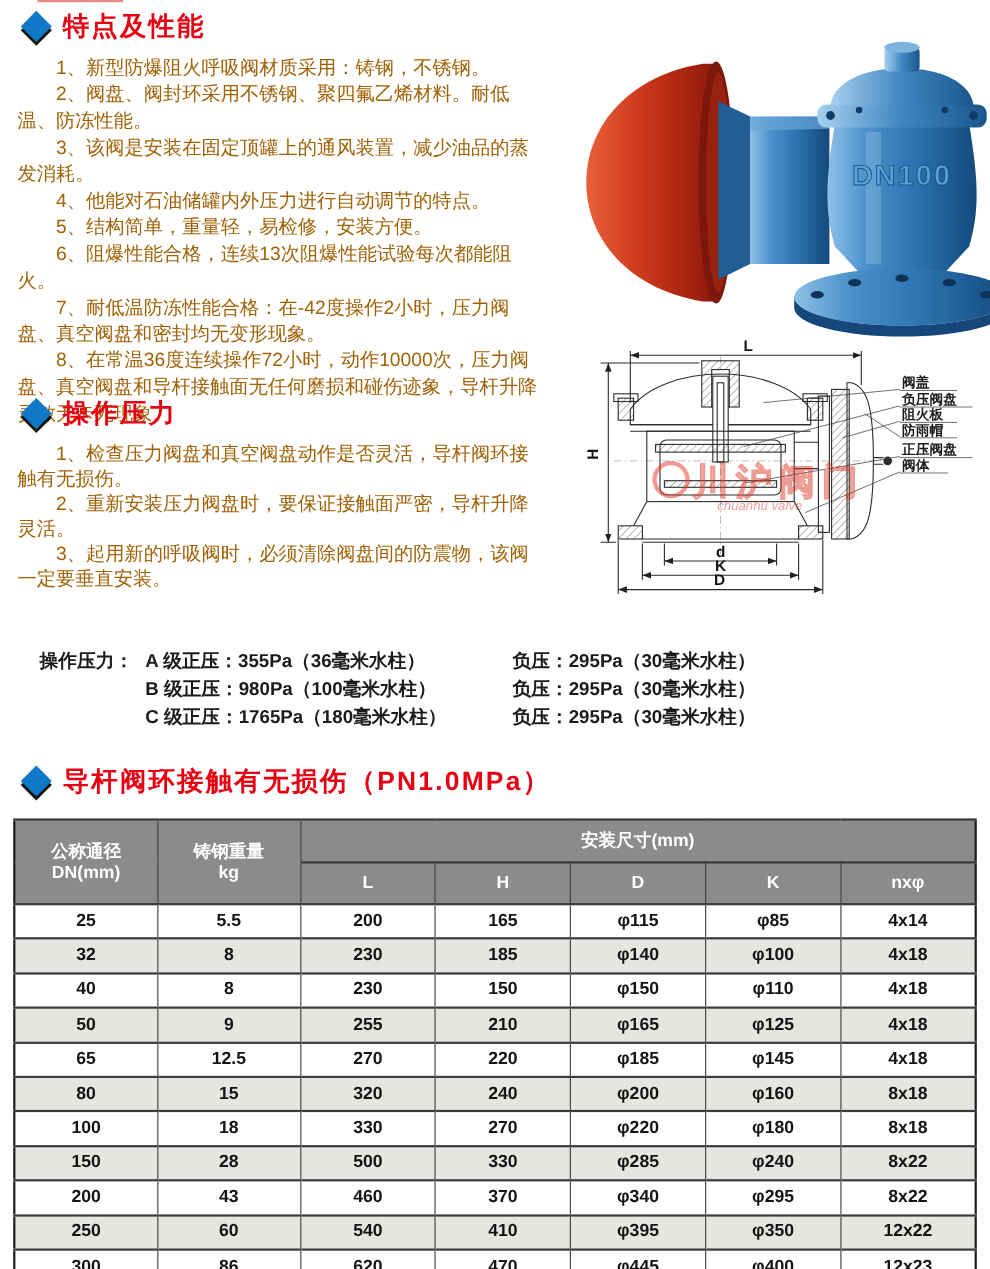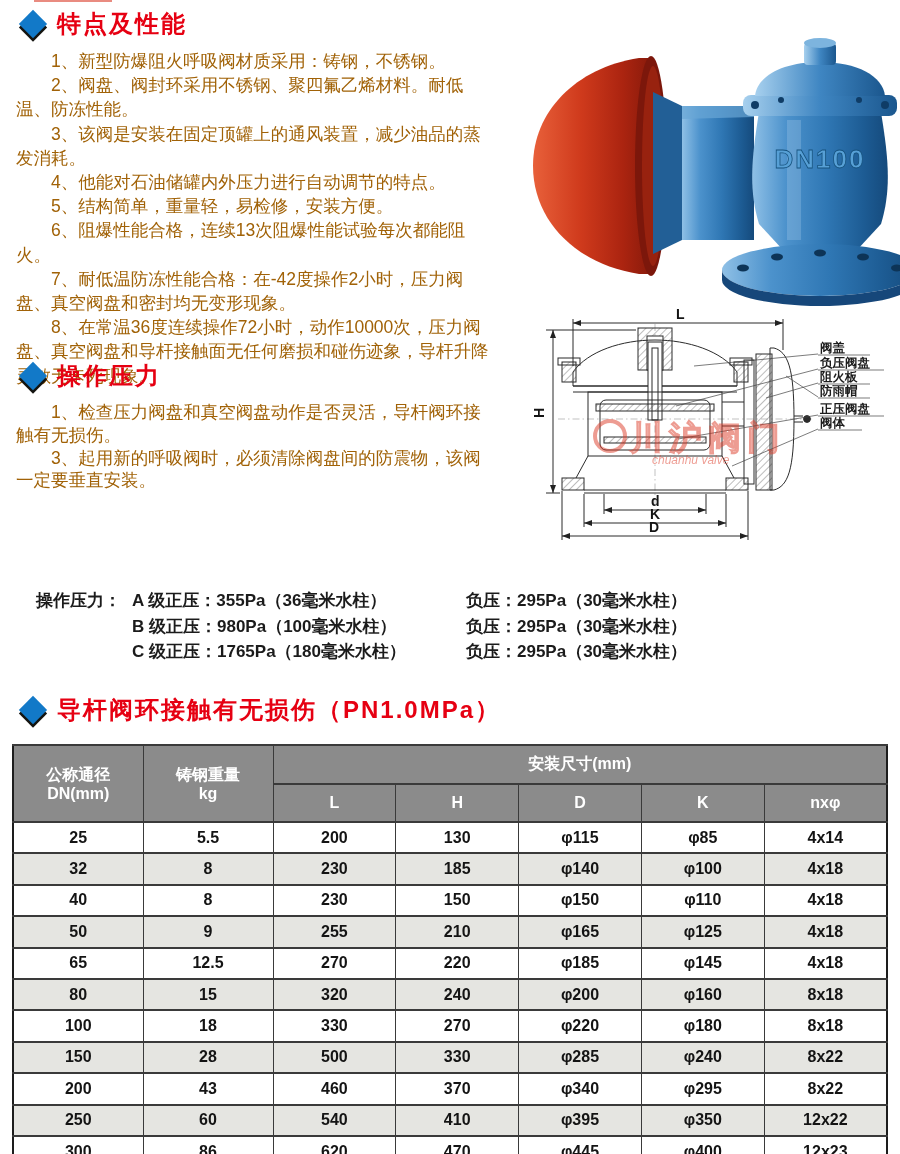--- a/index.html
+++ b/index.html
@@ -73,21 +73,21 @@
   </section>
 
   <section class="sec maint">
     <div class="sec-header">
       <span class="diamond"></span>
       <h2 class="sec-title">操作压力</h2>
     </div>
     <div class="sec-body">
       <span>
         
-      <p>1、检查压力阀盘和真空阀盘动作是否灵活，导杆阀环接触有无损伤。</p><p>3、起用新的呼吸阀时，必须清除阀盘间的防震物，该阀一定要垂直安装。</p></span>
+      <p>1、检查压力阀盘和真空阀盘动作是否灵活，导杆阀环接触有无损伤。</p><p>2、重新安装压力阀盘时，要保证接触面严密，导杆升降灵活。</p><p>3、起用新的呼吸阀时，必须清除阀盘间的防震物，该阀一定要垂直安装。</p></span>
     </div>
   </section>
 
   <div class="pressure">
 
       <div class="p-row">
         <span class="p-label">操作压力：</span>
         <span class="p-pos">A 级正压：355Pa（36毫米水柱）</span>
         <span class="p-neg">负压：295Pa（30毫米水柱）</span>
       </div>
@@ -141,21 +141,21 @@
         <th>K</th>
         <th>nxφ</th>
       </tr>
     </thead>
     <tbody>
 
         <tr>
           <td>25</td>
           <td>5.5</td>
           <td>200</td>
-          <td>130</td>
+          <td>165</td>
           <td>φ115</td>
           <td>φ85</td>
           <td>4x14</td>
         </tr>
 
         <tr>
           <td>32</td>
           <td>8</td>
           <td>230</td>
           <td>185</td>

